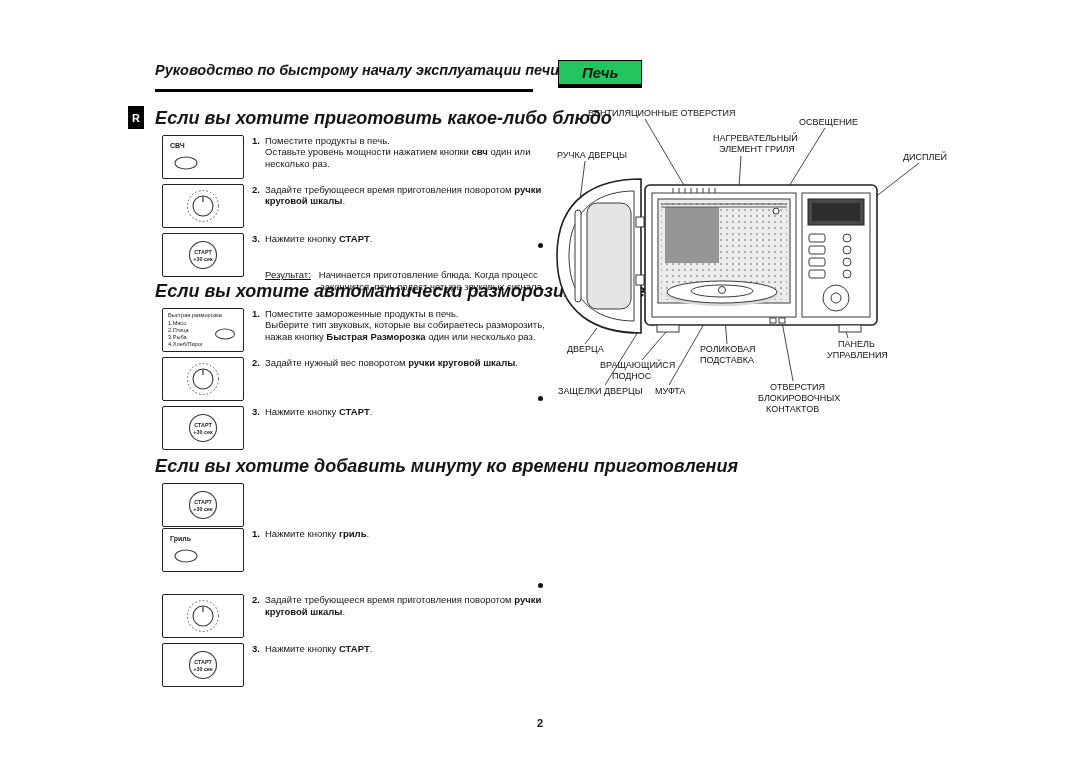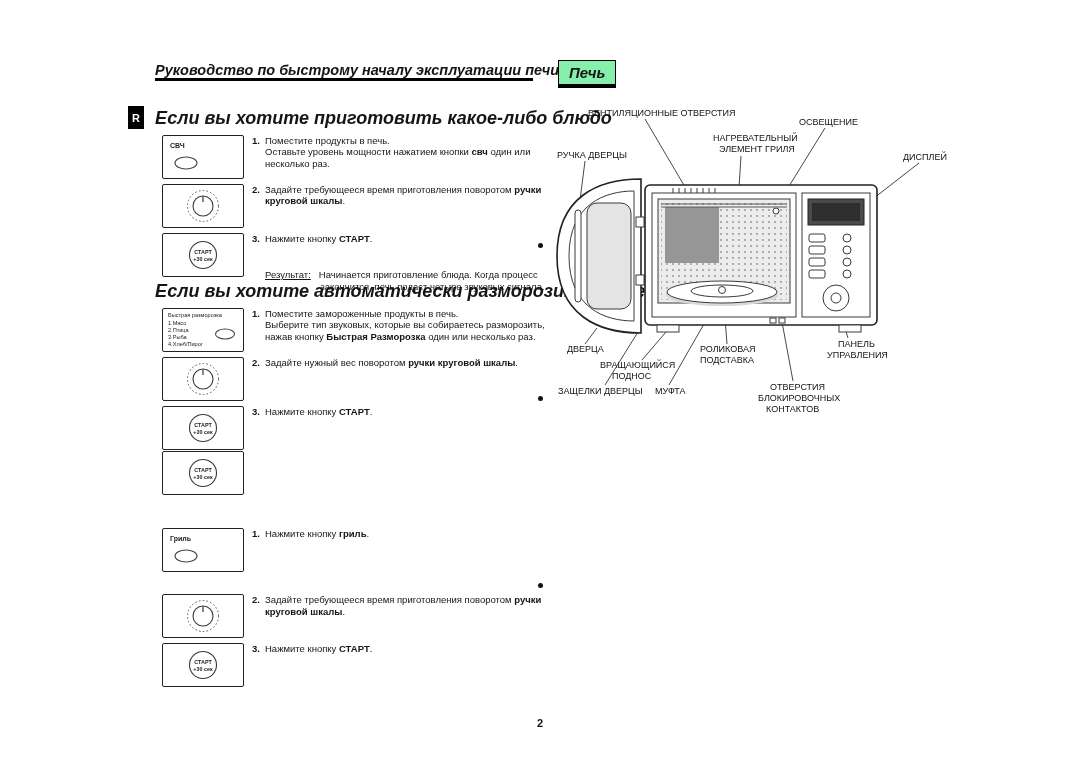--- a/index.html
+++ b/index.html
@@ -5,23 +5,23 @@
   html,body{margin:0;padding:0}
   body{width:1080px;height:763px;background:#fafaf8;font-family:"Liberation Sans","DejaVu Sans",sans-serif;color:#151515}
   .page{position:relative;width:1080px;height:763px;background:#ffffff;overflow:hidden}
   .b{font-weight:bold}
   .u{text-decoration:underline}
 
   .side-tab{position:absolute;left:128px;top:106px;width:16px;height:23px;background:#000;color:#fff;
     font-size:11px;font-weight:bold;display:flex;align-items:center;justify-content:center}
 
   .hdr-left{position:absolute;left:155px;top:62px;width:378px;font-size:14.5px;font-weight:bold;font-style:italic;
-    padding-bottom:0;border-bottom:3.5px solid #000;white-space:nowrap}
+    padding-bottom:11px;border-bottom:3.5px solid #000;white-space:nowrap}
   .hdr-right{position:absolute;left:558px;top:60px;border:1.5px solid #000;border-bottom-width:4px;
-    padding:3px 10px;font-size:15px;font-weight:bold;font-style:italic;background:#86efac}
+    padding:3px 23px;font-size:15px;font-weight:bold;font-style:italic;background:#22c55e}
 
   .sections{position:absolute;left:155px;top:101px;width:400px}
   .section{position:absolute;left:0;width:400px}
   .s1{top:2px}.s2{top:175px}.s3{top:350px}.s4{top:427px}
   .section-heading{font-size:18px;line-height:14.5px;font-weight:bold;font-style:italic;margin:8px 0 9px 0;white-space:nowrap}
 
   .step-row{display:flex;align-items:flex-start;margin-bottom:5px;padding-left:7px}
   .gap-lg{margin-bottom:22px}
   .figure{width:80px;height:42px;border:1.2px solid #222;border-radius:2px;flex:none;background:#fff}
   .figure svg{display:block;width:100%;height:100%;font-family:inherit}
@@ -166,20 +166,21 @@
           </svg>
         </div>
         <div class="step-body">
           <span class="step-num">3.</span>
           <div class="step-text"><span>Нажмите кнопку </span><span class="b">СТАРТ</span><span>.</span></div>
         </div>
       </div>
     </section>
 
     <section class="section s3">
+      <h2 class="section-heading">Если вы хотите добавить минуту ко времени приготовления</h2>
 
       <div class="step-row">
         <div class="figure">
           <svg viewBox="0 0 80 42">
             <g>
               <circle class="knob" cx="40" cy="21" r="13.5"></circle>
               <text class="tinyc" x="40" y="19.5">СТАРТ</text>
               <text class="tinyc" x="40" y="27">+30 сек</text>
             </g>
           </svg>

